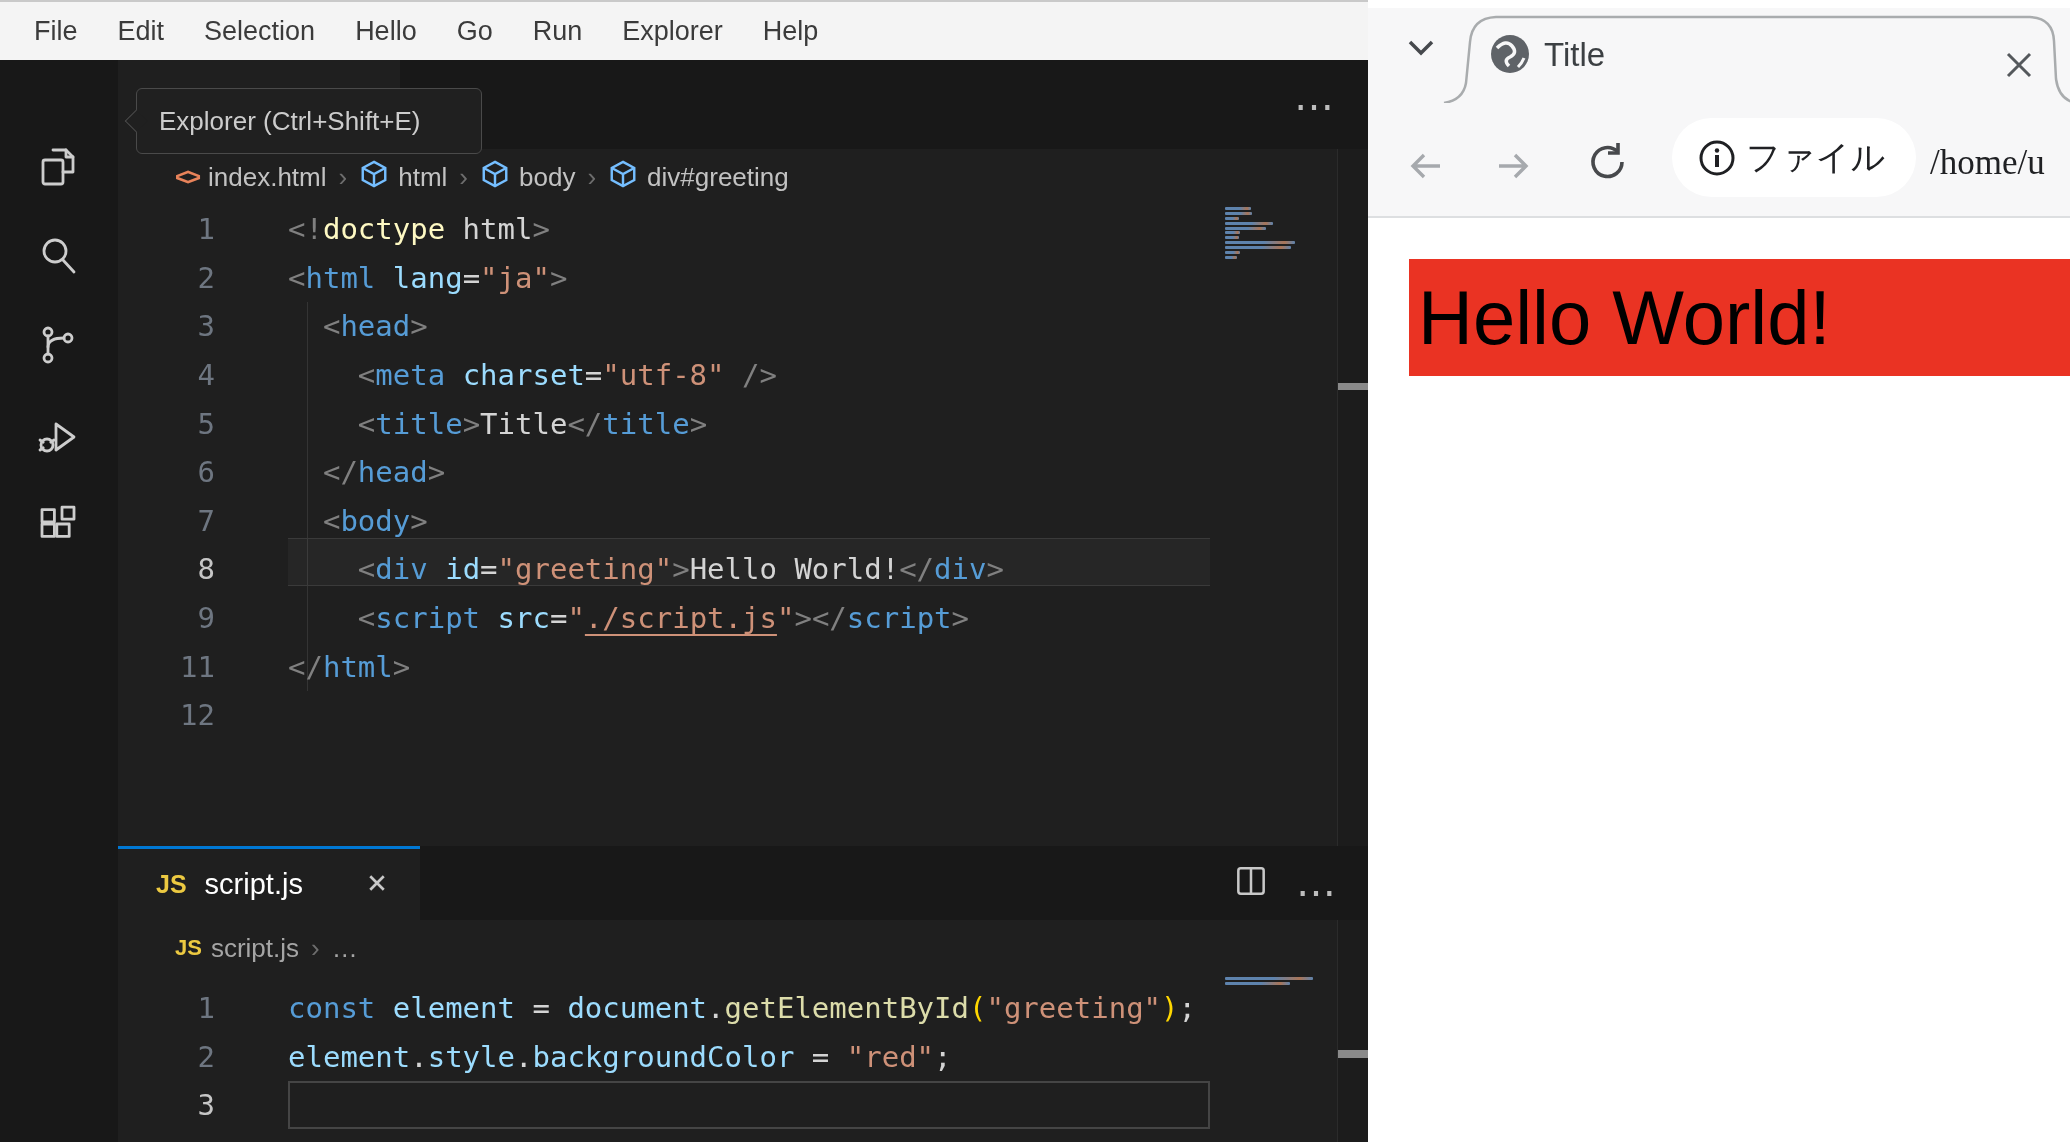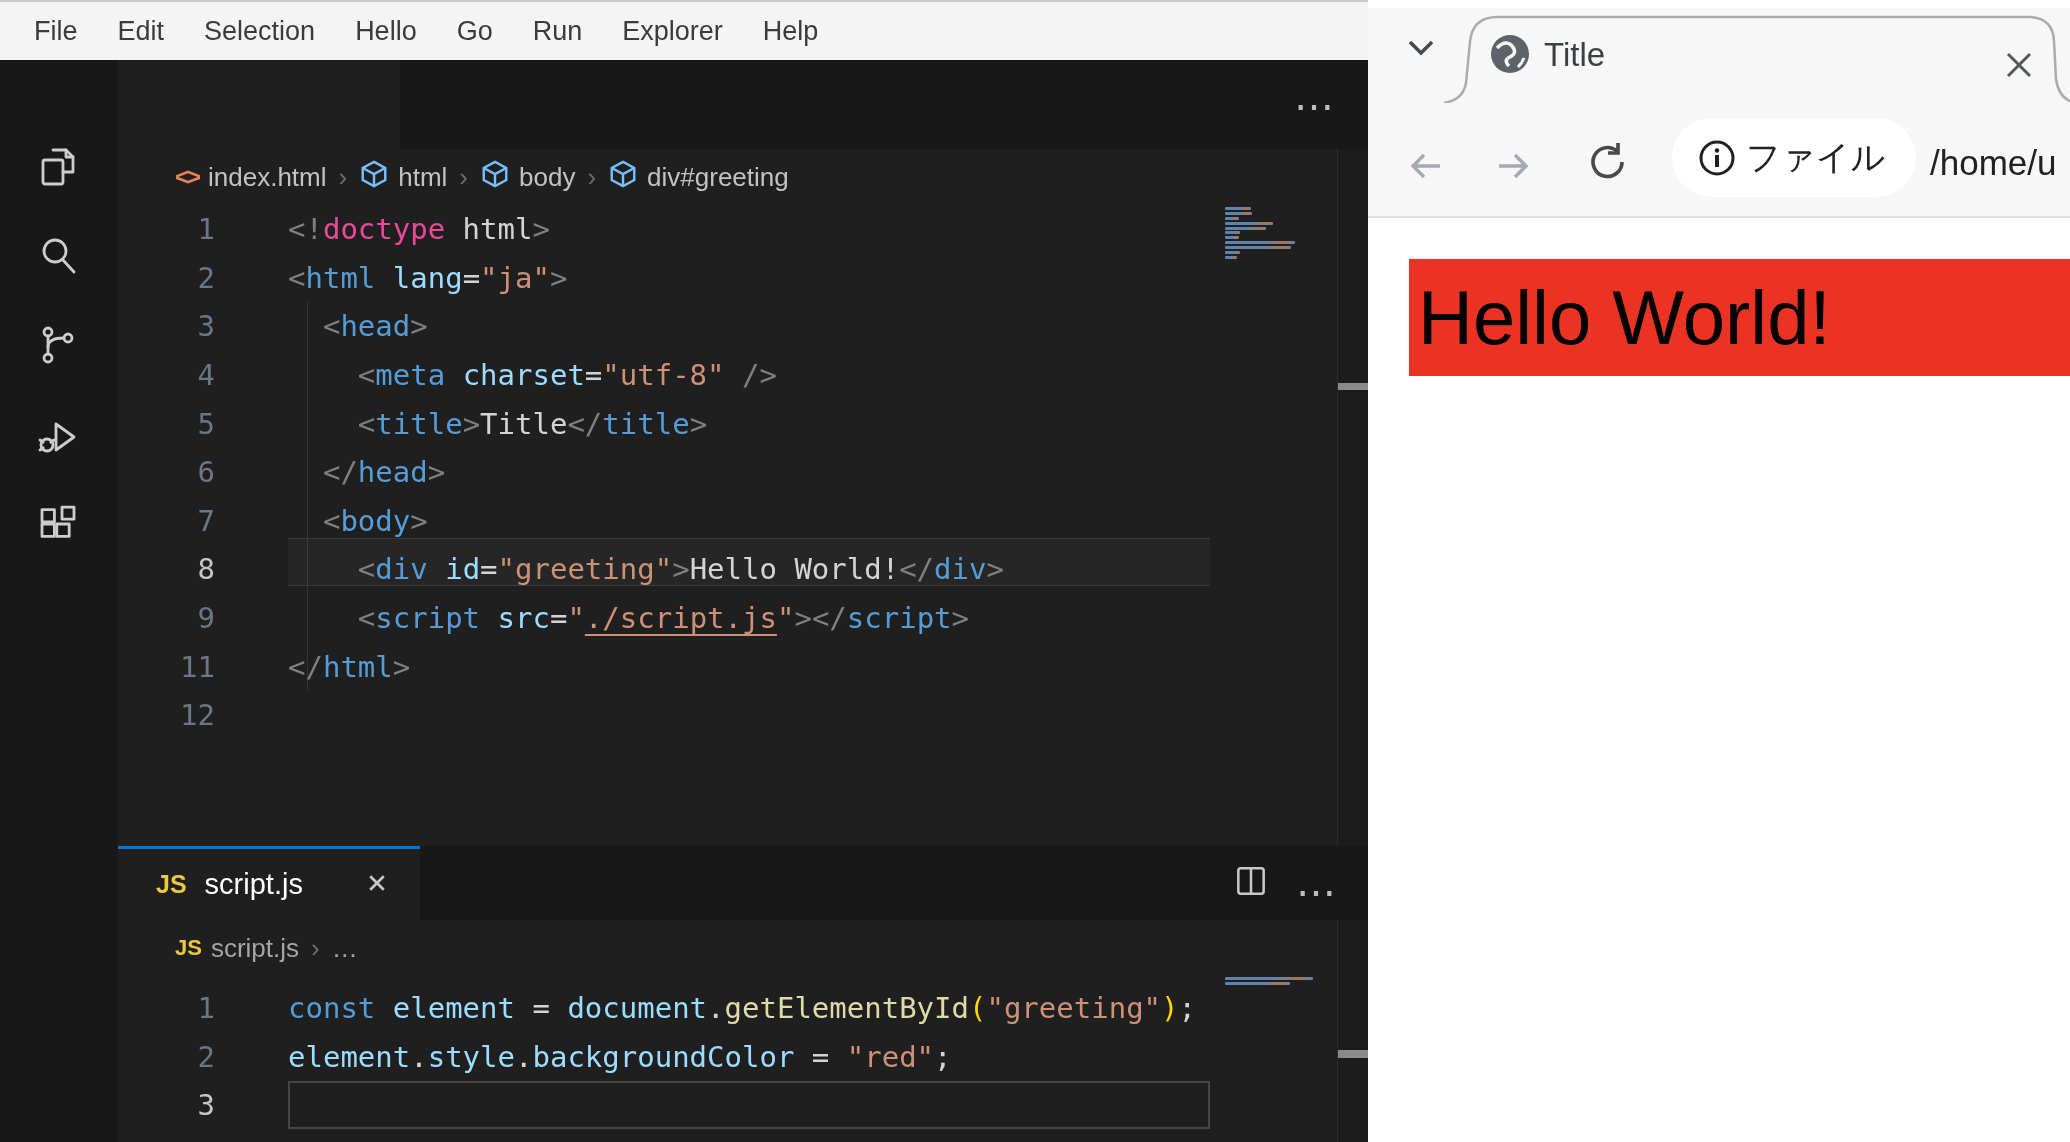--- a/index.html
+++ b/index.html
@@ -62,21 +62,21 @@
   .tooltip .arrow{position:absolute;left:-9px;top:24px;width:15px;height:15px;background:#202020;
     border-left:1.5px solid #4a4a4a;border-bottom:1.5px solid #4a4a4a;transform:rotate(45deg);}
 
   
   .browser{position:absolute;left:1368px;top:0;width:702px;height:1142px;background:#ffffff;}
   .tabstrip{position:absolute;left:0;top:0;width:702px;height:103px;background:#f7f7f8;}
   .tabstrip .white-top{position:absolute;left:0;top:0;width:702px;height:8px;background:#ffffff;}
   .tab-outline{position:absolute;left:0;top:0;}
   .browser-tab-title{position:absolute;left:176px;top:36px;font-size:33px;font-weight:500;color:#3c4043;}
   .toolbar{position:absolute;left:0;top:103px;width:702px;height:113px;background:#f7f7f8;
-    border-bottom:2px solid #dddfe1;box-sizing:content-box;}
+    border-bottom:2px solid #dddfe1;box-sizing:content-box;font-family:Liberation Serif, serif;}
   .nav-icon{position:absolute;}
   .chip{position:absolute;left:304px;top:15px;width:244px;height:79px;background:#ffffff;border-radius:40px;}
   .chip-text{position:absolute;left:74px;top:50%;transform:translateY(-50%);font-size:34px;color:#202124;}
   .url-text{position:absolute;left:562px;top:40px;font-size:35px;color:#202124;white-space:nowrap;}
   .content{position:absolute;left:0;top:218px;width:702px;height:924px;background:#ffffff;}
   .greeting-div{position:absolute;left:41px;top:41px;width:661px;height:117px;
     display:flex;align-items:center;padding-left:9px;box-sizing:border-box;
     font-size:76px;color:#000000;font-family:"Liberation Sans",sans-serif;}
 </style>
 </head>
@@ -172,21 +172,21 @@
               <path d="M2 4.8 L8 8 L14 4.8 M8 8 V14.5"></path>
             </svg></span>
           <span>div#greeting</span>
         </span>
       </div>
 
     <div class="indent-guide"></div>
     <div class="cur-band"></div>
 
     <div class="code-zone" style="left:118px;top:205px;width:1092px" id="code1">
-        <div class="code-row"><span class="ln">1</span><span class="code-txt"><span style="color: rgb(128, 128, 128);">&lt;!</span><span style="color: #ec4899;">doctype</span><span style="color: rgb(212, 212, 212);"> html</span><span style="color: rgb(128, 128, 128);">&gt;</span></span></div>
+        <div class="code-row"><span class="ln">1</span><span class="code-txt"><span style="color: rgb(128, 128, 128);">&lt;!</span><span style="color: #fef9c3;">doctype</span><span style="color: rgb(212, 212, 212);"> html</span><span style="color: rgb(128, 128, 128);">&gt;</span></span></div>
         <div class="code-row"><span class="ln">2</span><span class="code-txt"><span style="color: rgb(128, 128, 128);">&lt;</span><span style="color: rgb(86, 156, 214);">html</span><span style="color: rgb(212, 212, 212);"> </span><span style="color: rgb(156, 220, 254);">lang</span><span style="color: rgb(212, 212, 212);">=</span><span style="color: rgb(206, 145, 120);">"ja"</span><span style="color: rgb(128, 128, 128);">&gt;</span></span></div>
         <div class="code-row"><span class="ln">3</span><span class="code-txt"><span style="color: rgb(212, 212, 212);">  </span><span style="color: rgb(128, 128, 128);">&lt;</span><span style="color: rgb(86, 156, 214);">head</span><span style="color: rgb(128, 128, 128);">&gt;</span></span></div>
         <div class="code-row"><span class="ln">4</span><span class="code-txt"><span style="color: rgb(212, 212, 212);">    </span><span style="color: rgb(128, 128, 128);">&lt;</span><span style="color: rgb(86, 156, 214);">meta</span><span style="color: rgb(212, 212, 212);"> </span><span style="color: rgb(156, 220, 254);">charset</span><span style="color: rgb(212, 212, 212);">=</span><span style="color: rgb(206, 145, 120);">"utf-8"</span><span style="color: rgb(212, 212, 212);"> </span><span style="color: rgb(128, 128, 128);">/&gt;</span></span></div>
         <div class="code-row"><span class="ln">5</span><span class="code-txt"><span style="color: rgb(212, 212, 212);">    </span><span style="color: rgb(128, 128, 128);">&lt;</span><span style="color: rgb(86, 156, 214);">title</span><span style="color: rgb(128, 128, 128);">&gt;</span><span style="color: rgb(212, 212, 212);">Title</span><span style="color: rgb(128, 128, 128);">&lt;/</span><span style="color: rgb(86, 156, 214);">title</span><span style="color: rgb(128, 128, 128);">&gt;</span></span></div>
         <div class="code-row"><span class="ln">6</span><span class="code-txt"><span style="color: rgb(212, 212, 212);">  </span><span style="color: rgb(128, 128, 128);">&lt;/</span><span style="color: rgb(86, 156, 214);">head</span><span style="color: rgb(128, 128, 128);">&gt;</span></span></div>
         <div class="code-row"><span class="ln">7</span><span class="code-txt"><span style="color: rgb(212, 212, 212);">  </span><span style="color: rgb(128, 128, 128);">&lt;</span><span style="color: rgb(86, 156, 214);">body</span><span style="color: rgb(128, 128, 128);">&gt;</span></span></div>
         <div class="code-row"><span class="ln active">8</span><span class="code-txt"><span style="color: rgb(212, 212, 212);">    </span><span style="color: rgb(128, 128, 128);">&lt;</span><span style="color: rgb(86, 156, 214);">div</span><span style="color: rgb(212, 212, 212);"> </span><span style="color: rgb(156, 220, 254);">id</span><span style="color: rgb(212, 212, 212);">=</span><span style="color: rgb(206, 145, 120);">"greeting"</span><span style="color: rgb(128, 128, 128);">&gt;</span><span style="color: rgb(212, 212, 212);">Hello World!</span><span style="color: rgb(128, 128, 128);">&lt;/</span><span style="color: rgb(86, 156, 214);">div</span><span style="color: rgb(128, 128, 128);">&gt;</span></span></div>
         <div class="code-row"><span class="ln">9</span><span class="code-txt"><span style="color: rgb(212, 212, 212);">    </span><span style="color: rgb(128, 128, 128);">&lt;</span><span style="color: rgb(86, 156, 214);">script</span><span style="color: rgb(212, 212, 212);"> </span><span style="color: rgb(156, 220, 254);">src</span><span style="color: rgb(212, 212, 212);">=</span><span style="color: rgb(206, 145, 120);">"</span><span class="tk-link" style="color: rgb(206, 145, 120);">./script.js</span><span style="color: rgb(206, 145, 120);">"</span><span style="color: rgb(128, 128, 128);">&gt;</span><span style="color: rgb(128, 128, 128);">&lt;/</span><span style="color: rgb(86, 156, 214);">script</span><span style="color: rgb(128, 128, 128);">&gt;</span></span></div>
         <div class="code-row"><span class="ln">11</span><span class="code-txt"><span style="color: rgb(128, 128, 128);">&lt;/</span><span style="color: rgb(86, 156, 214);">html</span><span style="color: rgb(128, 128, 128);">&gt;</span></span></div>
         <div class="code-row"><span class="ln">12</span><span class="code-txt"></span></div>
@@ -250,20 +250,24 @@
       </div>
 
     <div class="minimap-rows" style="top:977px" id="mm2">
         <div class="mm-row" style="width: 88px; background: linear-gradient(90deg, rgb(94, 131, 173) 55%, rgb(169, 117, 88) 85%, rgb(94, 131, 173));"></div>
         <div class="mm-row" style="width: 64.6px; background: linear-gradient(90deg, rgb(94, 131, 173) 55%, rgb(169, 117, 88) 85%, rgb(94, 131, 173));"></div>
         <div class="mm-row" style="width: 0px; background: transparent;"></div>
       </div>
     <div class="scroll-strip" style="top:920px;height:222px"></div>
     <div class="scroll-thumb" style="top:1050px;height:8px"></div>
 
+    <div class="tooltip">
+      <div class="arrow"></div>
+      <span>Explorer (Ctrl+Shift+E)</span>
+    </div>
   </div>
 
   <div class="browser">
 
     <div class="tabstrip">
       <div class="white-top"></div>
       <svg class="tab-outline" width="702" height="106">
         <path d="M76 103 Q 95 100 98 83 L 102 42 Q 104 18 128 17 L 662 17 Q 685 18 686 41 L 688 79 Q 691 100 708 103" fill="none" stroke="#a9acae" stroke-width="2.5"></path>
       </svg>
       <svg class="nav-icon" style="left:36px;top:34px" width="36" height="28">

